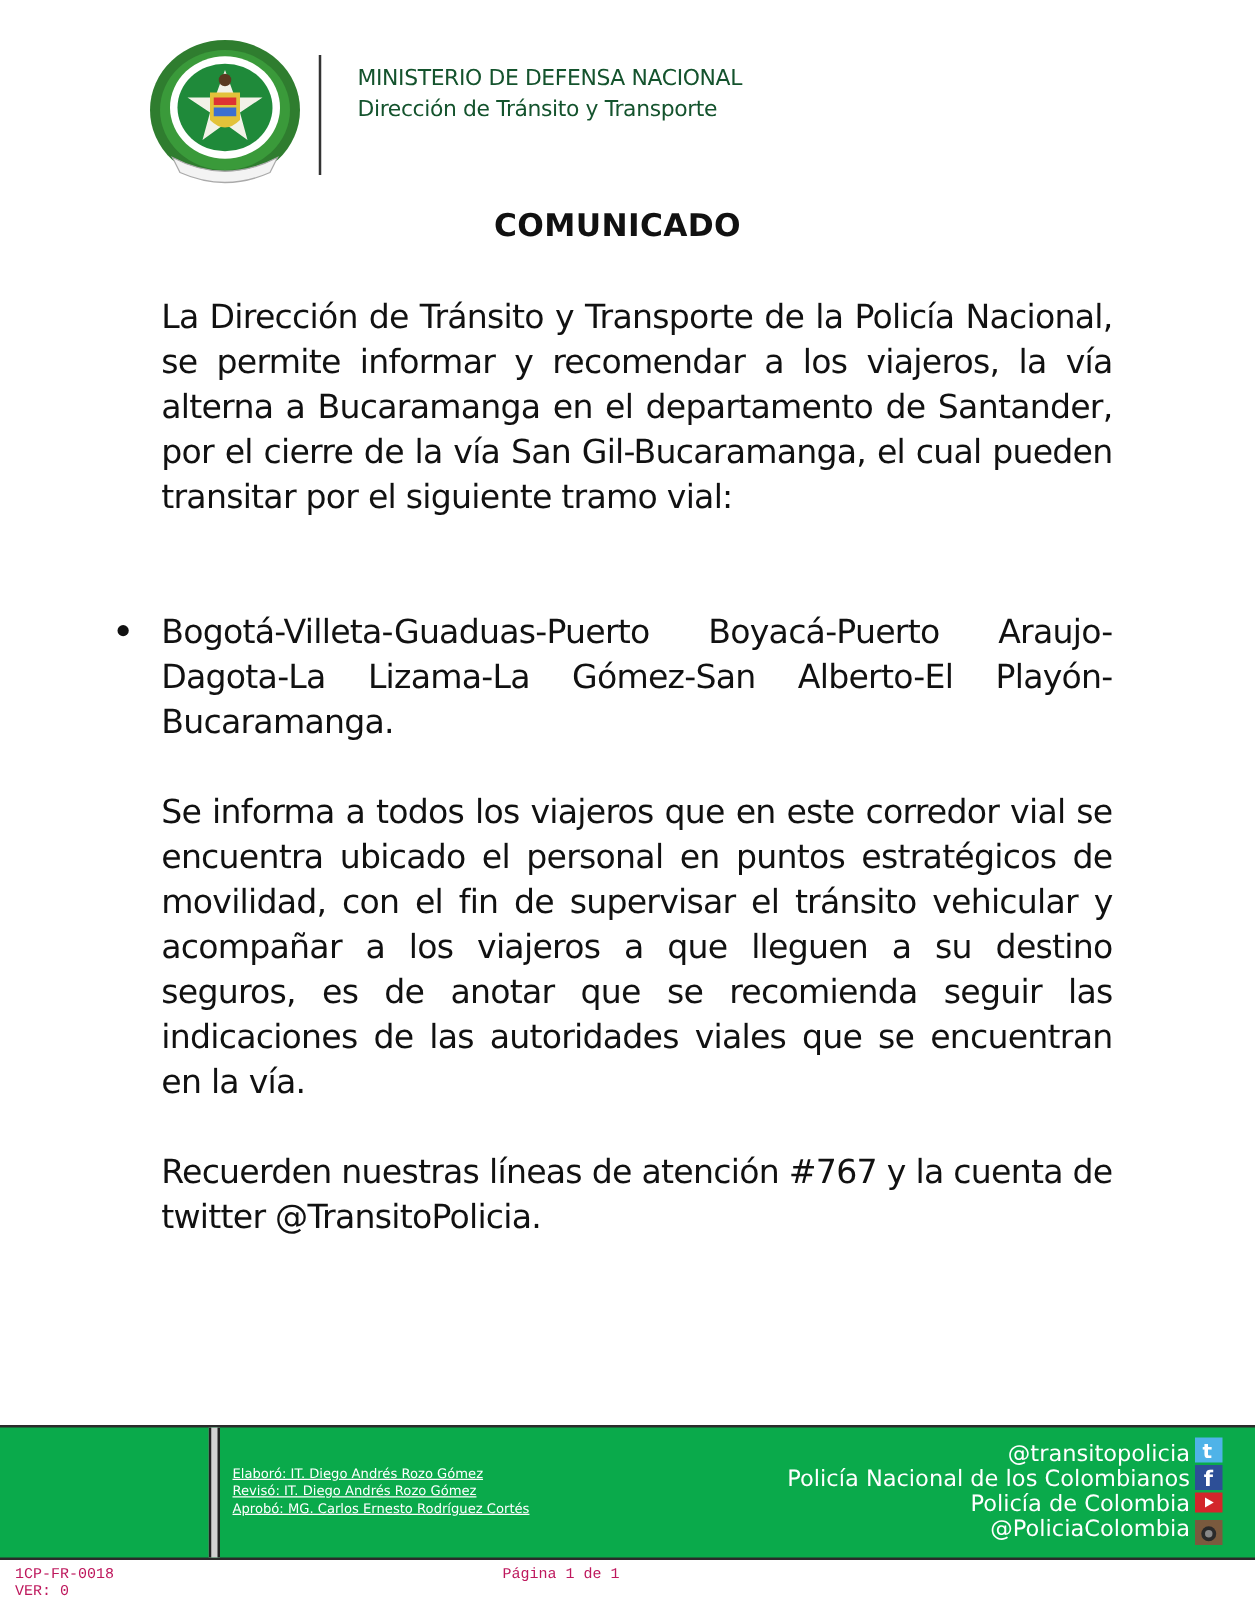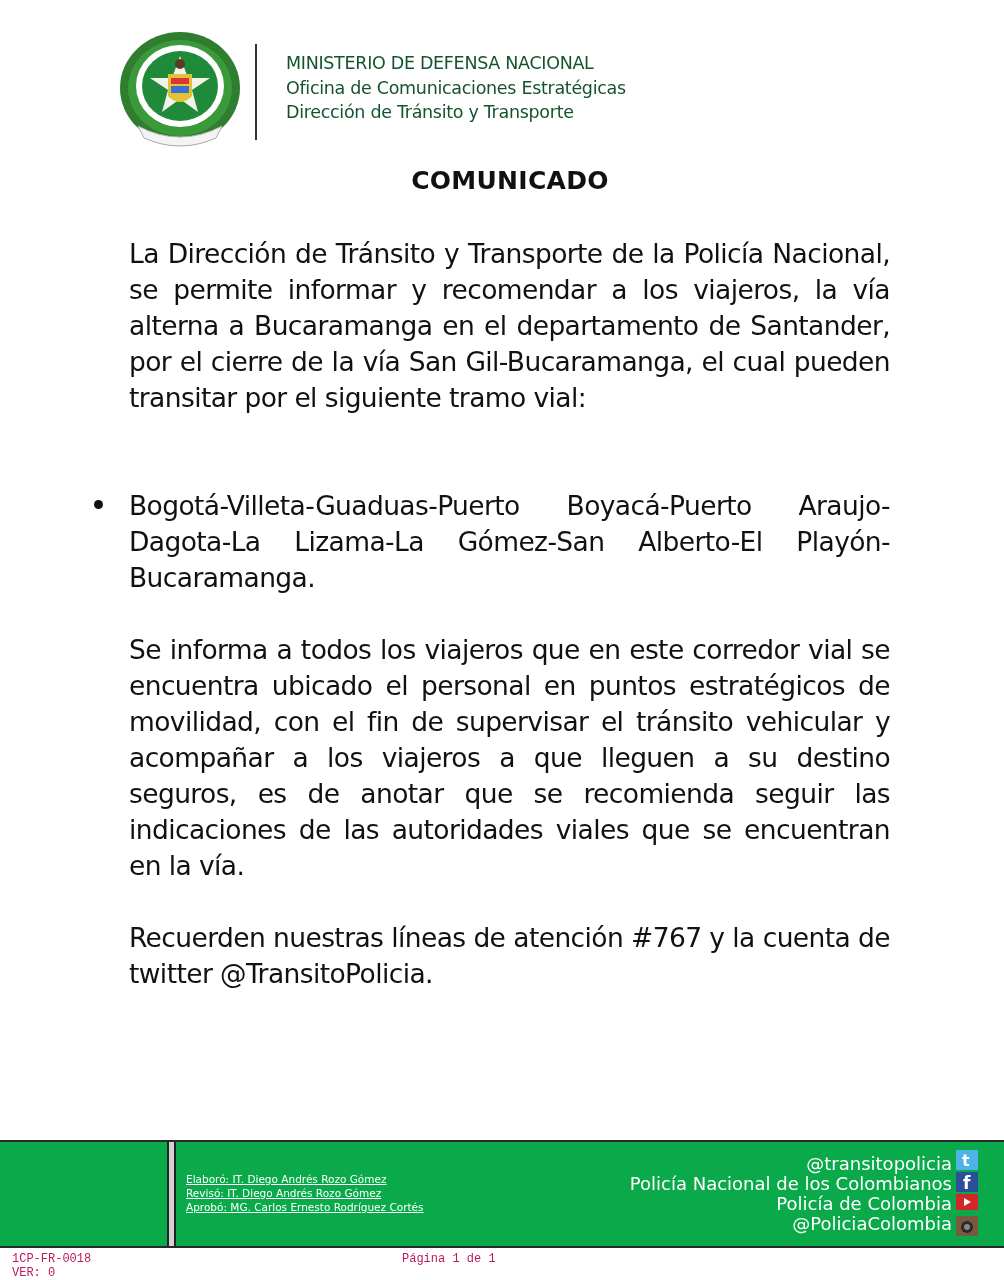--- a/index.html
+++ b/index.html
@@ -2,21 +2,21 @@
 <html><head>
 <meta charset="utf-8">
 <style>
   html, body { margin:0; padding:0; }
   body { width:1004px; height:1280px; background:#ffffff; position:relative; overflow:hidden;
          font-family:"DejaVu Sans", sans-serif; color:#111; }
   .logo { position:absolute; left:116px; top:30px; width:128px; height:118px; }
   .vline { position:absolute; left:255px; top:44px; width:2px; height:96px; background:#333; }
   .hdr { position:absolute; left:286px; top:51px; font-size:17.5px; line-height:24.5px; color:#14532d; letter-spacing:-0.3px; }
   .hdr .b { font-weight:bold; }
-  .title { position:absolute; left:16px; width:988px; top:166px; text-align:center; font-weight:bold; font-size:25px; letter-spacing:0.3px; }
+  .title { position:absolute; left:0; width:988px; top:166px; text-align:center; font-weight:bold; font-size:25px; letter-spacing:0.3px; }
   .para { position:absolute; left:129px; width:761px; font-size:26.5px; line-height:36px; text-align:justify; text-align-last:left; letter-spacing:-0.6px; color:#111; }
   .bullet-dot { position:absolute; left:94px; top:500px; width:9px; height:9px; border-radius:50%; background:#111; }
   .footer { position:absolute; left:0; top:1140px; width:1004px; height:108px; background:#0aaa4b;
             border-top:2px solid #2a2a2a; border-bottom:2px solid #2a2a2a; box-sizing:border-box; }
   .bp { position:absolute; left:0; top:0; width:168px; height:104px; display:flex; align-items:center; justify-content:center;
         text-align:center; color:#fff; font-size:16px; line-height:20px; }
   .sep { position:absolute; left:167px; top:0; width:9px; height:104px; background:#d2d2d2; border-left:2px solid #222; border-right:2px solid #222; box-sizing:border-box; }
   .credits { position:absolute; left:186px; top:30px; color:#fff; font-size:10.5px; line-height:14px;text-decoration:underline; }
   .social { position:absolute; right:26px; top:12px; text-align:right; color:#fff; font-size:18px; line-height:20px; }
   .social .row { display:flex; justify-content:flex-end; align-items:center; height:20px; }
@@ -37,21 +37,20 @@
     <rect x="55" y="48" width="18" height="6" fill="#d33"></rect>
     <rect x="55" y="56" width="18" height="7" fill="#3b6fd1"></rect>
     <circle cx="64" cy="34" r="5" fill="#5a3a20"></circle>
     <path d="M22 96 Q64 118 106 96 L100 108 Q64 124 28 108 Z" fill="#f3f3f3" stroke="#aaa" stroke-width="1"></path>
   </svg>
 </div>
 <div class="vline"></div>
 
 <div class="hdr">
   <div>MINISTERIO DE DEFENSA NACIONAL</div>
-  <div>Oficina de Comunicaciones Estratégicas</div>
   <div>Dirección de Tránsito y Transporte</div>
 </div>
 
 <div class="title">COMUNICADO</div>
 
 <div class="para" style="top:236px;">La Dirección de Tránsito y Transporte de la Policía Nacional, se permite informar y recomendar a los viajeros, la vía alterna a Bucaramanga en el departamento de Santander, por el cierre de la vía San Gil-Bucaramanga, el cual pueden transitar por el siguiente tramo vial:</div>
 
 <div class="bullet-dot"></div>
 <div class="para" style="top:488px;">Bogotá-Villeta-Guaduas-Puerto Boyacá-Puerto Araujo-Dagota-La Lizama-La Gómez-San Alberto-El Playón-Bucaramanga.</div>
 

